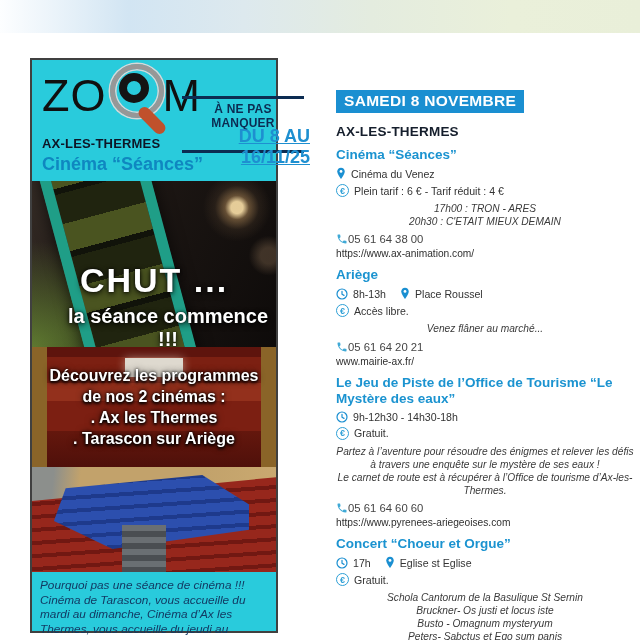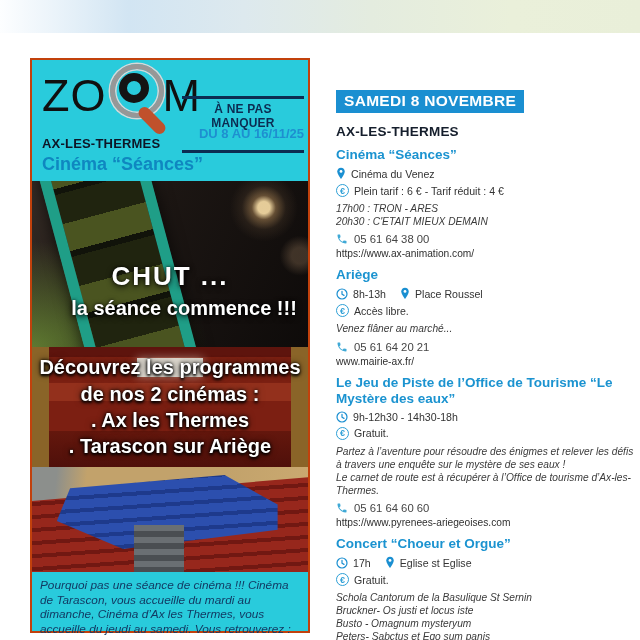--- a/index.html
+++ b/index.html
@@ -2,59 +2,59 @@
 <html><head>
 <meta charset="utf-8">
 <style>
   html,body{margin:0;padding:0;background:#fff;}
   .page{position:relative;width:640px;height:640px;background:#ffffff;overflow:hidden;
         font-family:"Liberation Sans",sans-serif;}
   
   .top-band{position:absolute;left:0;top:0;width:640px;height:33px;
     background:linear-gradient(90deg,#fdfeff 0%,#d2e5f3 20%,#dde9ee 38%,#e4ecdf 58%,#eaf0da 80%,#e9efd9 100%);}
   
-  .left-panel{position:absolute;left:30px;top:58px;width:280px;height:575px;box-sizing:border-box;
-    background:#29cbdc;border:2px solid #c2410c;}
+  .left-panel{position:absolute;left:30px;top:58px;width:248px;height:575px;box-sizing:border-box;
+    background:#29cbdc;border:2px solid #404040;}
   .panel-head{position:relative;height:72px;}
   .zoom-logo{position:absolute;left:10px;top:6px;display:flex;align-items:center;
     color:#101010;font-size:45px;font-weight:500;letter-spacing:1px;line-height:1;}
   .lens{position:relative;width:54px;height:58px;margin:0 1px;top:-2px;}
   .lens-ring{position:absolute;left:2px;top:0;width:44px;height:44px;border-radius:50%;
     border:5px solid #979797;box-shadow:0 0 0 1.5px #d8d8d8, inset 0 0 0 1.5px #d8d8d8;}
   .lens-inner{position:absolute;left:11px;top:9px;width:30px;height:30px;border-radius:50%;
     border:8px solid #141414;box-sizing:border-box;}
   .lens-handle{position:absolute;left:38px;top:40px;width:12px;height:33px;border-radius:6px;
     background:#c0512c;transform:rotate(-45deg);}
   .tagline{position:absolute;left:150px;top:36px;width:122px;text-align:center;
     border-top:3px solid #0c2c52;border-bottom:3px solid #0c2c52;padding:3px 0 20px;
     color:#0c2c52;font-weight:800;font-size:12px;letter-spacing:0.2px;}
-  .date-range{position:absolute;left:150px;top:66px;width:122px;text-align:right;
-    color:#1e8fd0;font-weight:800;font-size:13px;}
+  .date-range{position:absolute;left:156px;top:66px;width:122px;text-align:right;
+    color:#1e8fd0;font-weight:800;font-size:18px;text-decoration:underline;}
   .panel-city{margin:4px 0 0 10px;font-size:13px;font-weight:800;color:#0e1626;letter-spacing:0.2px;}
   .panel-title{margin:3px 0 6px 10px;font-size:18px;font-weight:700;color:#0f87c0;}
   .photo{position:relative;width:100%;overflow:hidden;}
   .photo1{height:166px;background:
     radial-gradient(circle at 84% 16%, rgba(240,214,160,0.95) 0 6px, rgba(180,140,90,0.5) 12px, rgba(90,70,50,0.25) 22px, transparent 34px),
     radial-gradient(circle at 97% 45%, rgba(150,120,90,0.35) 0 8px, transparent 20px),
     radial-gradient(ellipse at 0% 100%, rgba(150,210,70,0.5), transparent 45%),
     linear-gradient(115deg,#342b25 0%,#1c1613 40%,#0e0b0a 100%);}
   .film-strip{position:absolute;left:34px;top:-64px;width:86px;height:310px;transform:rotate(-15deg);
     background:repeating-linear-gradient(180deg,#20240f 0 30px,#4a5420 30px 58px,#11130a 58px 64px);
     border-left:11px solid #1f9e87;border-right:11px solid #1f9e87;box-shadow:0 0 16px rgba(0,0,0,0.65);}
   .caption1{position:absolute;left:0;right:0;top:80px;text-align:center;color:#fff;
     text-shadow:0 2px 6px rgba(0,0,0,0.9),0 0 3px rgba(0,0,0,0.85);}
-  .caption1-l1{font-size:26px;font-weight:800;letter-spacing:2px;}
+  .caption1-l1{font-size:34px;font-weight:800;letter-spacing:2px;}
   .caption1-l2{font-size:20px;font-weight:700;margin-top:5px;padding-left:28px;}
   .photo2{height:120px;background:
     linear-gradient(90deg,#8a6428 0 6%,rgba(0,0,0,0) 6% 94%,#8a6428 94%),
     linear-gradient(180deg,#5e140d 0 8%,#7c2012 8% 30%,#93301c 30% 45%,#7c1f12 45% 70%,#64170d 70%,#4f100a 100%);}
   .screen{position:absolute;left:38%;top:9%;width:24%;height:16%;background:#ded9cf;
     box-shadow:0 0 10px rgba(255,255,240,0.45);}
   .caption2{position:absolute;inset:0;display:flex;align-items:center;justify-content:center;
-    color:#fff;font-weight:800;font-size:20px;line-height:1.32;text-align:center;white-space:pre-line;
+    color:#fff;font-weight:800;font-size:16px;line-height:1.32;text-align:center;white-space:pre-line;
     text-shadow:0 0 3px #000,0 2px 3px #000,0 0 7px rgba(0,0,0,0.8);border-radius:23px;}
   .photo3{height:105px;background:repeating-linear-gradient(176deg,#97271c 0 9px,#711812 9px 13px);}
   .p3-floor{position:absolute;left:0;top:0;width:100%;height:34px;
     background:linear-gradient(96deg,#8c8f8c 0 9%,#c2a26b 20% 70%,#caa970 100%);
     clip-path:polygon(0 0,100% 0,100% 30%,0 100%);}
   .p3-blue{position:absolute;left:9%;top:8px;width:80%;height:74px;
     background:repeating-linear-gradient(176deg,#2c4fae 0 9px,#1e3a8c 9px 13px);
     clip-path:polygon(6% 18%,76% 0,100% 40%,100% 74%,30% 100%,0 62%);}
   .p3-steps{position:absolute;left:37%;top:58px;width:18%;height:47px;
     background:repeating-linear-gradient(180deg,#6a6f73 0 6px,#4a4e52 6px 12px);}
@@ -64,22 +64,22 @@
   .right-col{position:absolute;left:336px;top:46px;width:298px;margin-top:44px;}
   .day-banner{display:inline-block;background:#1a8fd1;color:#fff;font-size:15.5px;font-weight:800;
     padding:2px 8px 3px;letter-spacing:0.3px;}
   .city-h{margin:11px 0 0;font-size:13.5px;font-weight:800;color:#151e2c;letter-spacing:0.2px;}
   .ev-title{margin:8px 0 2px;font-size:13.5px;font-weight:700;color:#1b93d0;line-height:1.2;}
   .row{display:flex;align-items:center;gap:5px;margin:4px 0;font-size:10.6px;color:#333;}
   .row .gap{width:4px;}
   .euro-badge{display:inline-flex;width:13px;height:13px;border:1.4px solid #2d9fd6;border-radius:50%;
     color:#2d9fd6;font-size:9px;font-weight:700;align-items:center;justify-content:center;
     box-sizing:border-box;flex:0 0 auto;}
-  .desc{margin:5px 0 4px;font-style:italic;font-size:10.2px;line-height:1.28;color:#3a3a3a;white-space:pre-line;}
-  .phone-row{display:flex;align-items:center;gap:6px;margin:5px 0 2px;font-size:11.3px;color:#454545;}
+  .desc{margin:5px 0 4px;font-style:italic;font-size:10.2px;line-height:1.28;color:#3a3a3a;white-space:pre-line;text-align:center;}
+  .phone-row{display:flex;align-items:center;margin:5px 0 2px;font-size:11.3px;color:#454545;}
   .url{margin:3px 0 1px;font-size:10.2px;color:#2f2f2f;}
   .icon{flex:0 0 auto;display:inline-flex;}
 </style>
 </head>
 <body>
 
 <div class="page">
   <div class="top-band"></div>
 
   <div class="left-panel">

